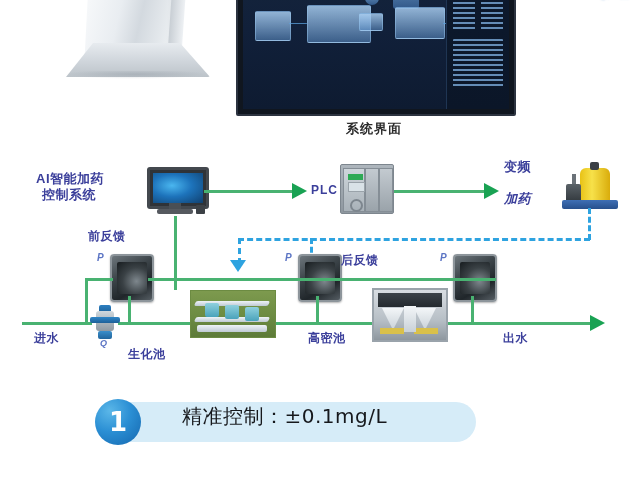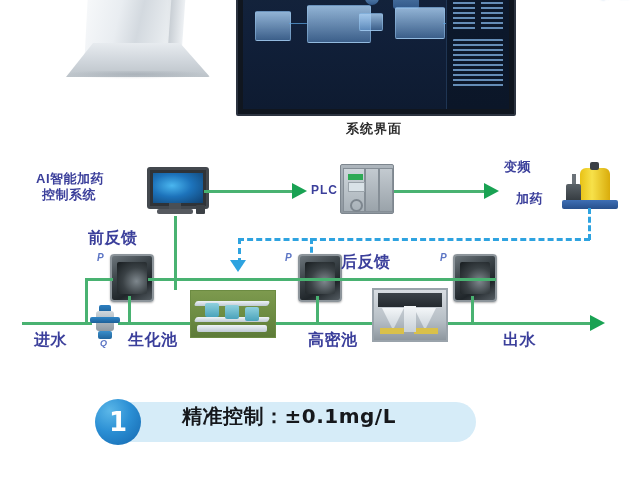--- a/index.html
+++ b/index.html
@@ -88,21 +88,21 @@
     text-shadow:0 0 2px rgba(42,109,190,.35);
     font-family:"DejaVu Sans","Liberation Sans",sans-serif;
   }
   .slogan-col.second{color:#2f74c4;}
 
   
   .diagram{position:absolute;left:0;top:150px;width:640px;height:225px;}
 
   .lbl{position:absolute;font-weight:700;color:#3a3f9e;white-space:nowrap;}
   .lbl.cn{font-size:13px;letter-spacing:.5px;color:#3b3f9b;}
-  .lbl.cn2{font-size:16px;letter-spacing:.5px;color:#3b3f9b;text-align:right;}
+  .lbl.cn2{font-size:12px;letter-spacing:.5px;color:#3b3f9b;text-align:right;}
   .lbl.p{font-size:10px;color:#5b74c4;font-style:italic;font-weight:700;}
   .lbl.q{font-size:9px;color:#5b74c4;font-style:italic;font-weight:700;}
   .lbl.plc{font-size:12px;color:#3b3f9b;letter-spacing:1px;font-weight:700;}
 
   
   .gl{position:absolute;background:#49b271;}
   .gl.h{height:3px;}
   .gl.v{width:3px;}
   .arrow-r{
     position:absolute;width:0;height:0;
@@ -188,21 +188,21 @@
   .feature-num{
     position:absolute;left:-15px;top:-3px;width:46px;height:46px;border-radius:50%;
     background:radial-gradient(circle at 32% 26%,#5bb7e8 0%,#2b8fd4 45%,#1466ae 100%);
     color:#fff;font-size:26px;font-weight:700;
     display:flex;align-items:center;justify-content:center;
     font-family:"DejaVu Sans","Liberation Sans",sans-serif;
   }
   .feature-text{
     position:absolute;left:72px;top:0;height:28px;
     display:flex;align-items:center;
-    font-size:20px;font-weight:700;color:#16181c;letter-spacing:.5px;
+    font-size:20px;font-weight:400;color:#16181c;letter-spacing:.5px;
     font-family:"DejaVu Sans","Liberation Sans",sans-serif;
     text-align:right;
   }
 </style>
 </head>
 <body>
 
 <div class="stage">
 
   <div class="top-row">
@@ -275,21 +275,21 @@
         <div class="plc-knob"></div>
       </div>
       <div class="plc-mod" style="left:24px;"></div>
       <div class="plc-mod" style="left:38px;"></div>
     </div>
 
     <div class="gl h" style="left:394px;top:40px;width:98px;"></div>
     <div class="arrow-r" style="left:484px;top:33px;"></div>
 
     <div class="lbl cn" style="left:504px;top:8px;">变频</div>
-    <div class="lbl cn" style="left:516px;top:40px;">加药</div>
+    <div class="lbl cn" style="left:504px;top:40px;font-style:italic;">加药</div>
 
     <div class="dosing">
       <div class="dose-tank"></div>
       <div class="dose-cap"></div>
       <div class="dose-pipe"></div>
       <div class="dose-pump"></div>
       <div class="dose-base"></div>
     </div>
 
     <div class="gl v" style="left:174px;top:66px;height:74px;"></div>
@@ -353,21 +353,21 @@
     <div class="hdtank">
       <div class="hd-dark"></div>
       <div class="hd-cone" style="left:8px;top:18px;width:22px;height:22px;clip-path:polygon(0 0,100% 0,50% 100%);"></div>
       <div class="hd-cone" style="left:40px;top:18px;width:22px;height:22px;clip-path:polygon(0 0,100% 0,50% 100%);"></div>
       <div class="hd-yellow" style="left:6px;top:38px;width:24px;height:6px;"></div>
       <div class="hd-yellow" style="left:40px;top:38px;width:24px;height:6px;"></div>
       <div class="hd-cone" style="left:30px;top:16px;width:12px;height:26px;"></div>
     </div>
 
     <div class="lbl cn2" style="left:34px;top:180px;">进水</div>
-    <div class="lbl cn2" style="left:128px;top:180px;">生化池</div>
+    <div class="lbl cn2" style="left:128px;top:196px;">生化池</div>
     <div class="lbl cn2" style="left:308px;top:180px;">高密池</div>
     <div class="lbl cn2" style="left:503px;top:180px;">出水</div>
   </div>
 
   <div class="feature">
     <div class="feature-num">1</div>
     <div class="feature-text">精准控制：±0.1mg/L</div>
   </div>
 
 </div>

